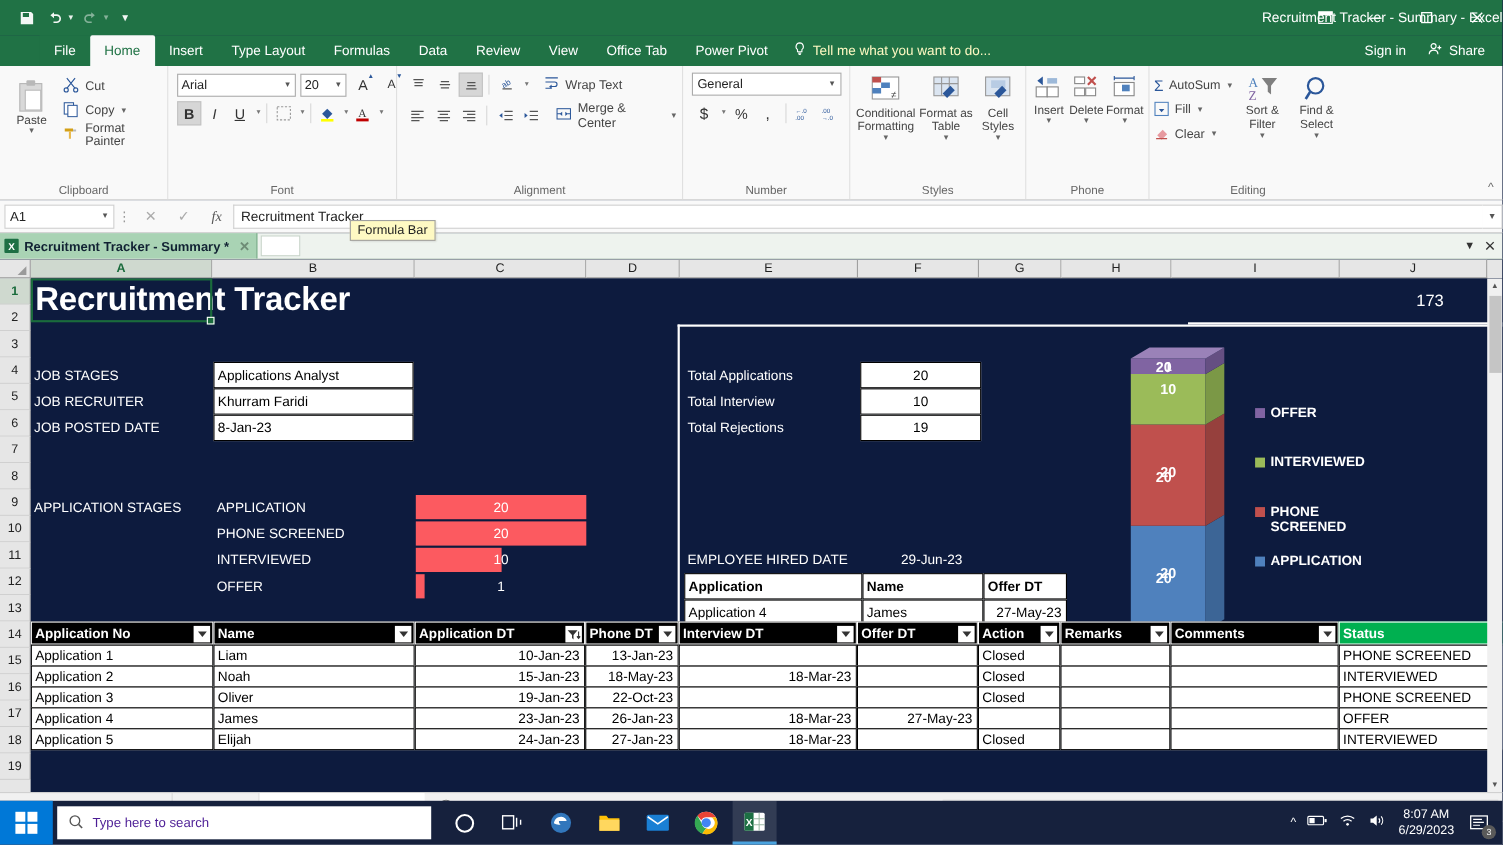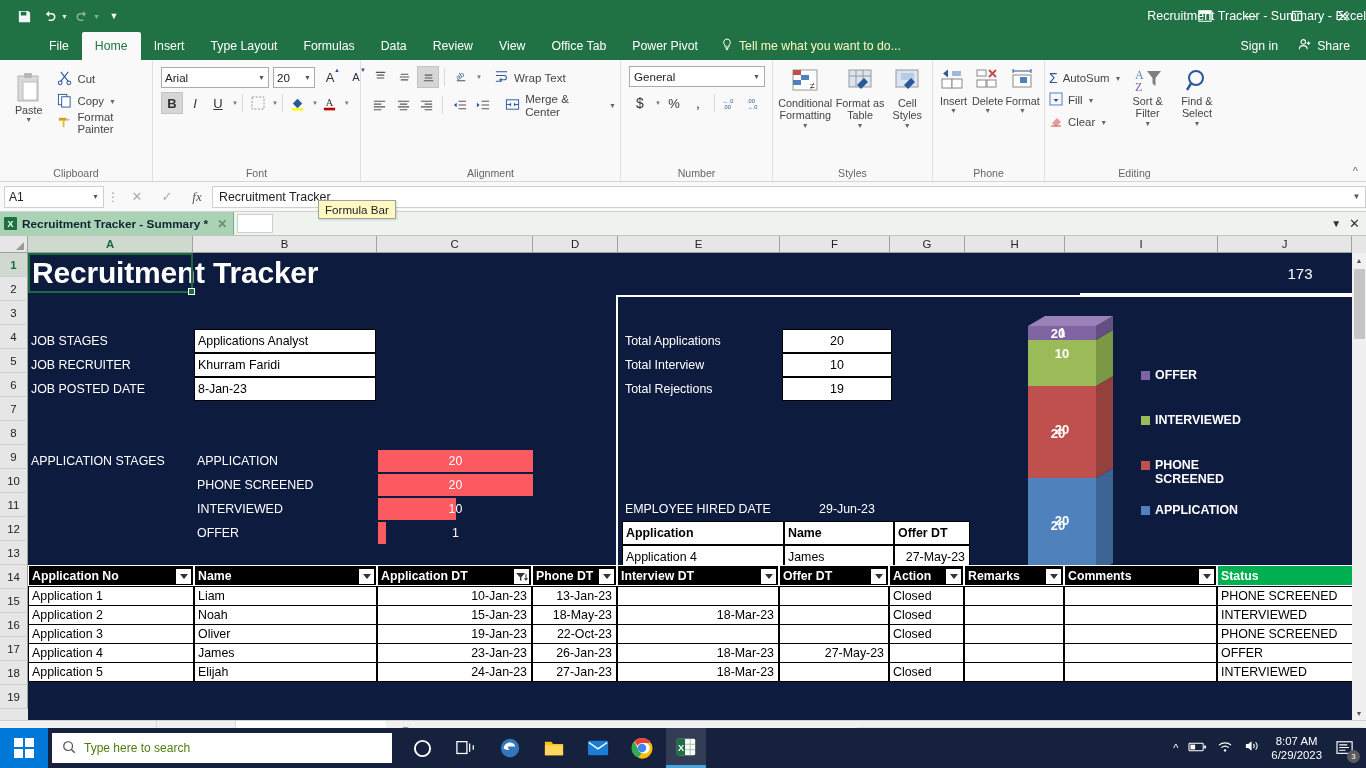--- a/index.html
+++ b/index.html
@@ -254,21 +254,21 @@
   
   .taskbar {
     position: absolute; left: 0; bottom: 0; width: 1366px; height: 40px;
     background: #16213d; display: flex; align-items: center; z-index: 40;
   }
   .startbtn { width: 48px; height: 40px; display: flex; align-items: center; justify-content: center; background: #0078d7; }
   .win-logo { display: grid; grid-template-columns: 9px 9px; grid-template-rows: 9px 9px; gap: 2px; }
   .win-logo div { background: #fff; }
   .searchbox {
     width: 340px; height: 30px; background: #fff; display: flex; align-items: center;
-    gap: 8px; padding: 0 10px; margin-left: 4px; font-size: 12px; color: #4d7c0f;
+    gap: 8px; padding: 0 10px; margin-left: 4px; font-size: 12px; color: #4c1d95;
   }
   .tb-icons { display: flex; align-items: center; gap: 4px; margin-left: 10px; }
   .tb-ic { width: 40px; height: 40px; display: flex; align-items: center; justify-content: center; }
   .tb-ic.active { border-bottom: 3px solid #4aa3df; background: rgba(255,255,255,.12); }
   .tray { margin-left: auto; display: flex; align-items: center; gap: 10px; padding-right: 8px; color: #fff; }
   .clock { font-size: 11.4px; line-height: 1.25; text-align: center; color: #fff; }
   .notif { position: relative; width: 26px; height: 26px; display: flex; align-items: center; justify-content: center; }
   .badge {
     position: absolute; right: -2px; bottom: -2px; width: 13px; height: 13px; border-radius: 50%;
     background: #5a5a5a; color: #fff; font-size: 8px; display: flex; align-items: center; justify-content: center;

